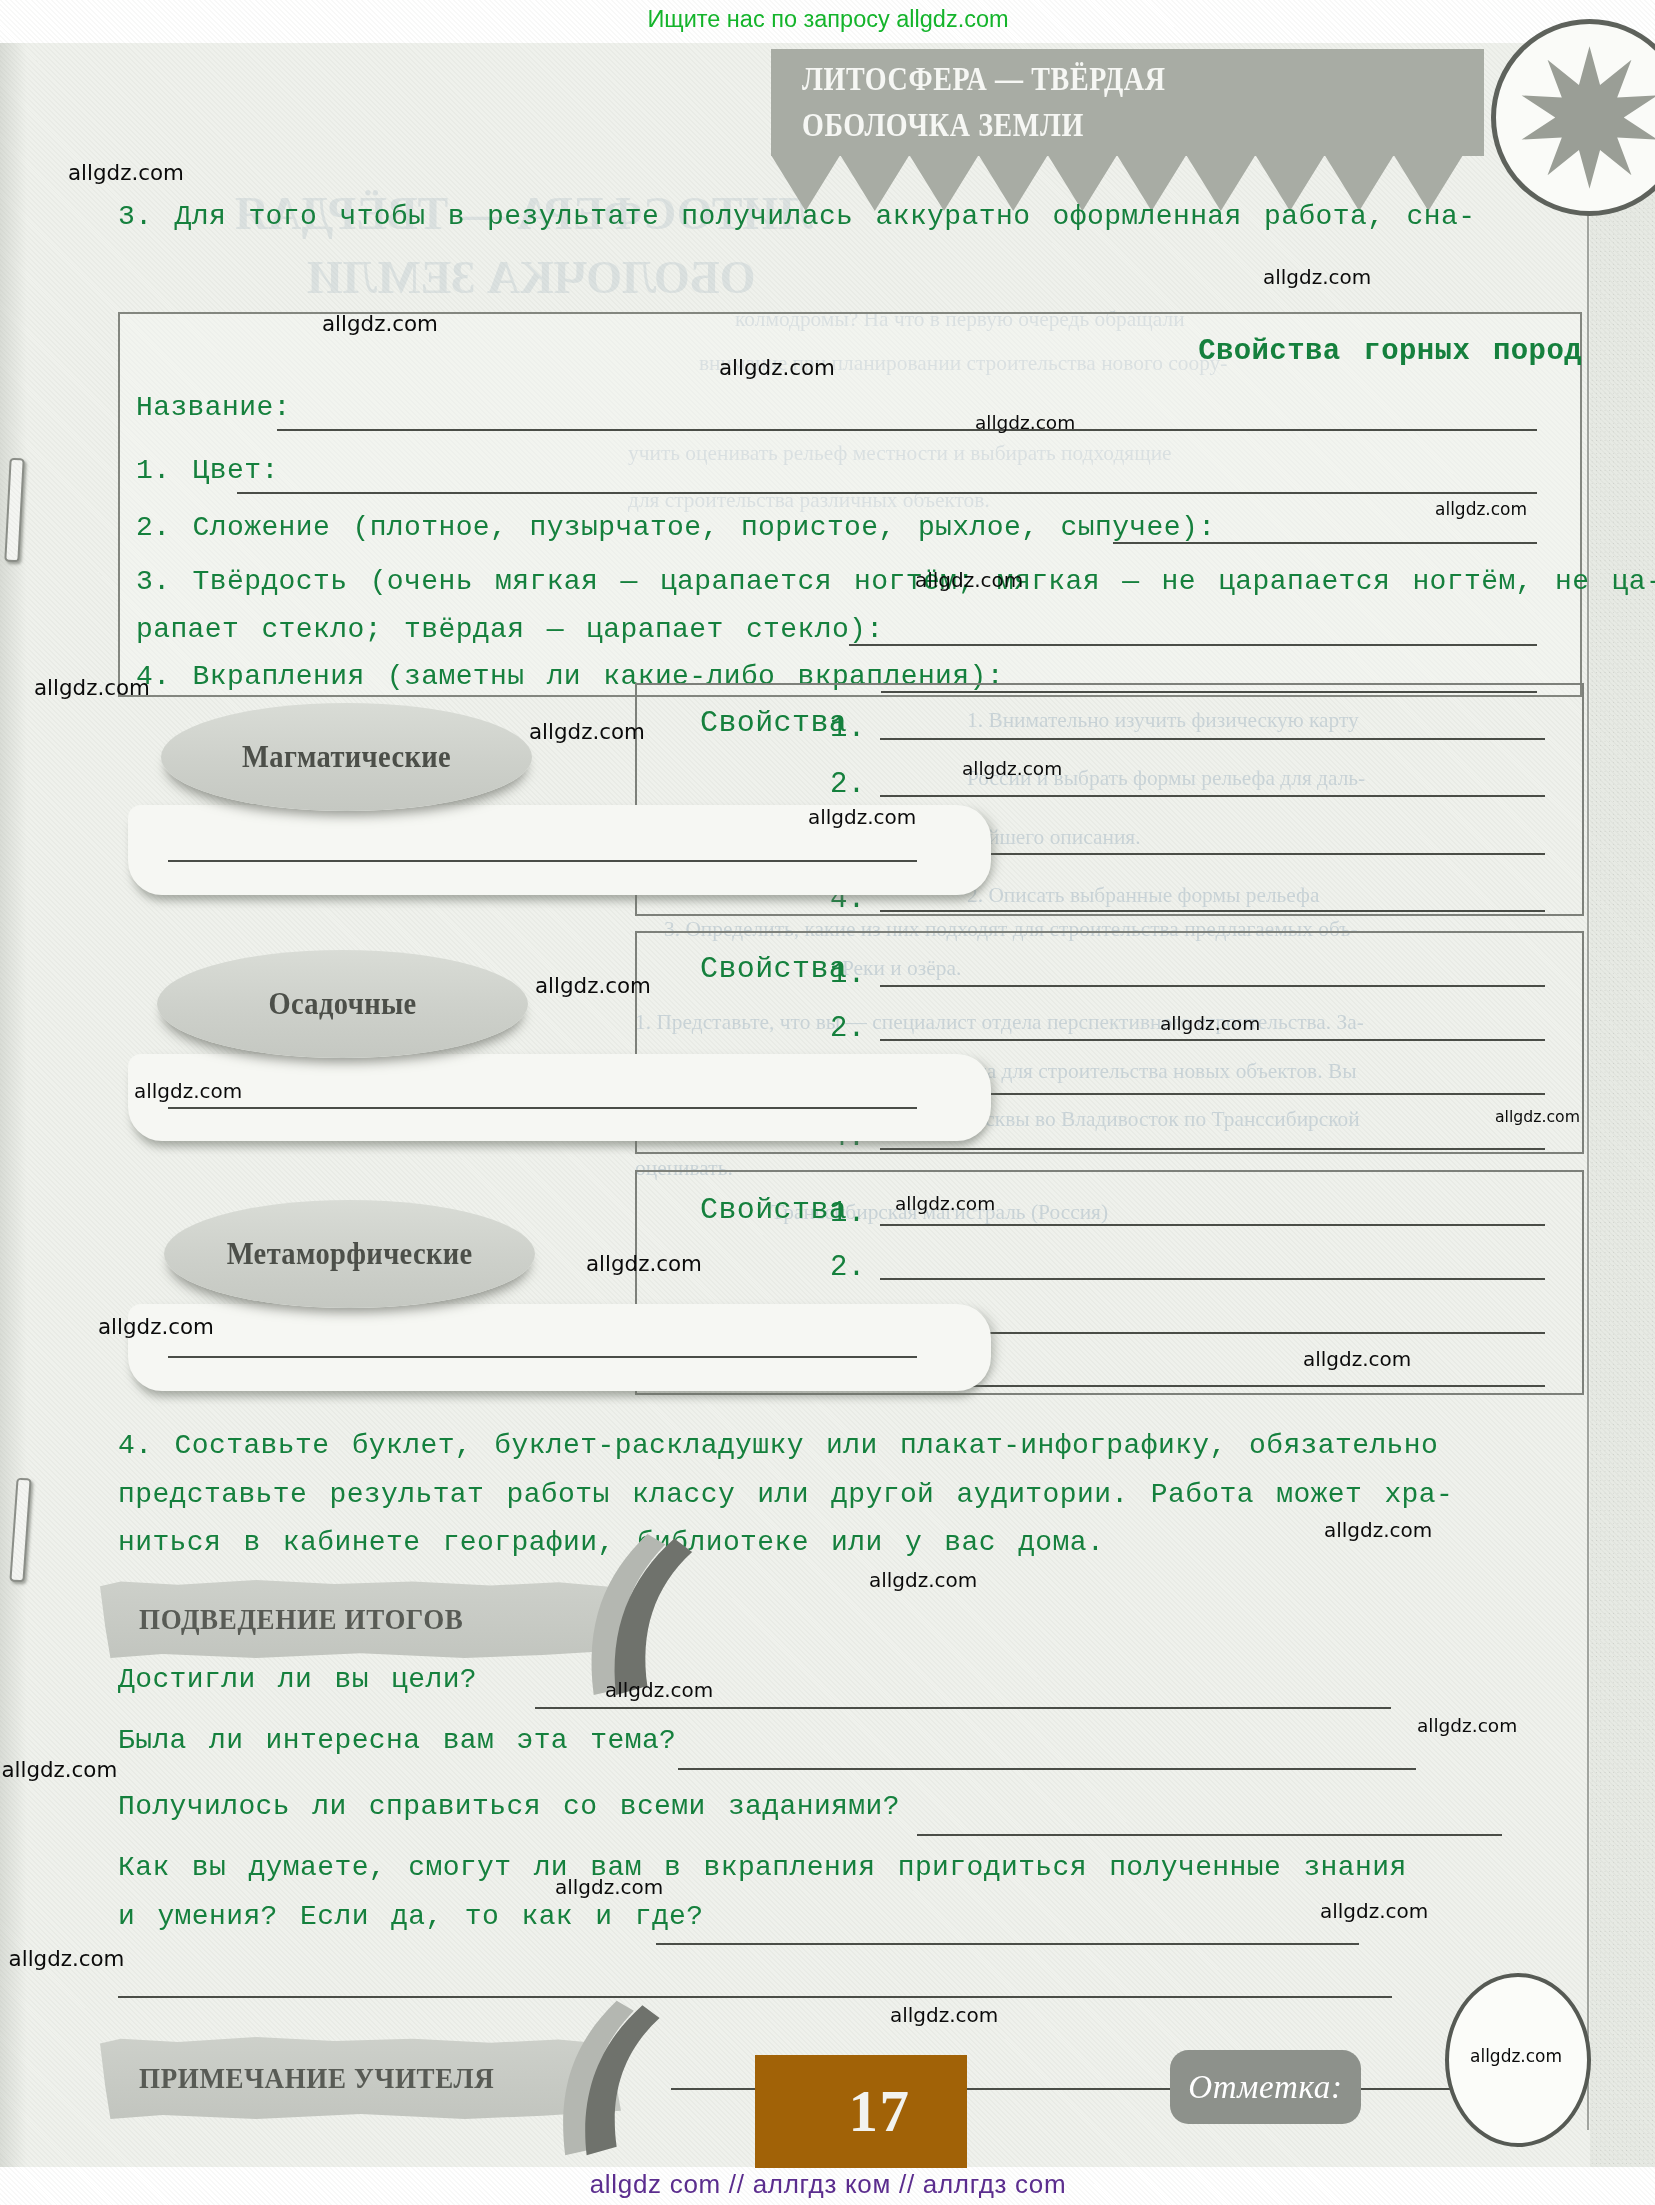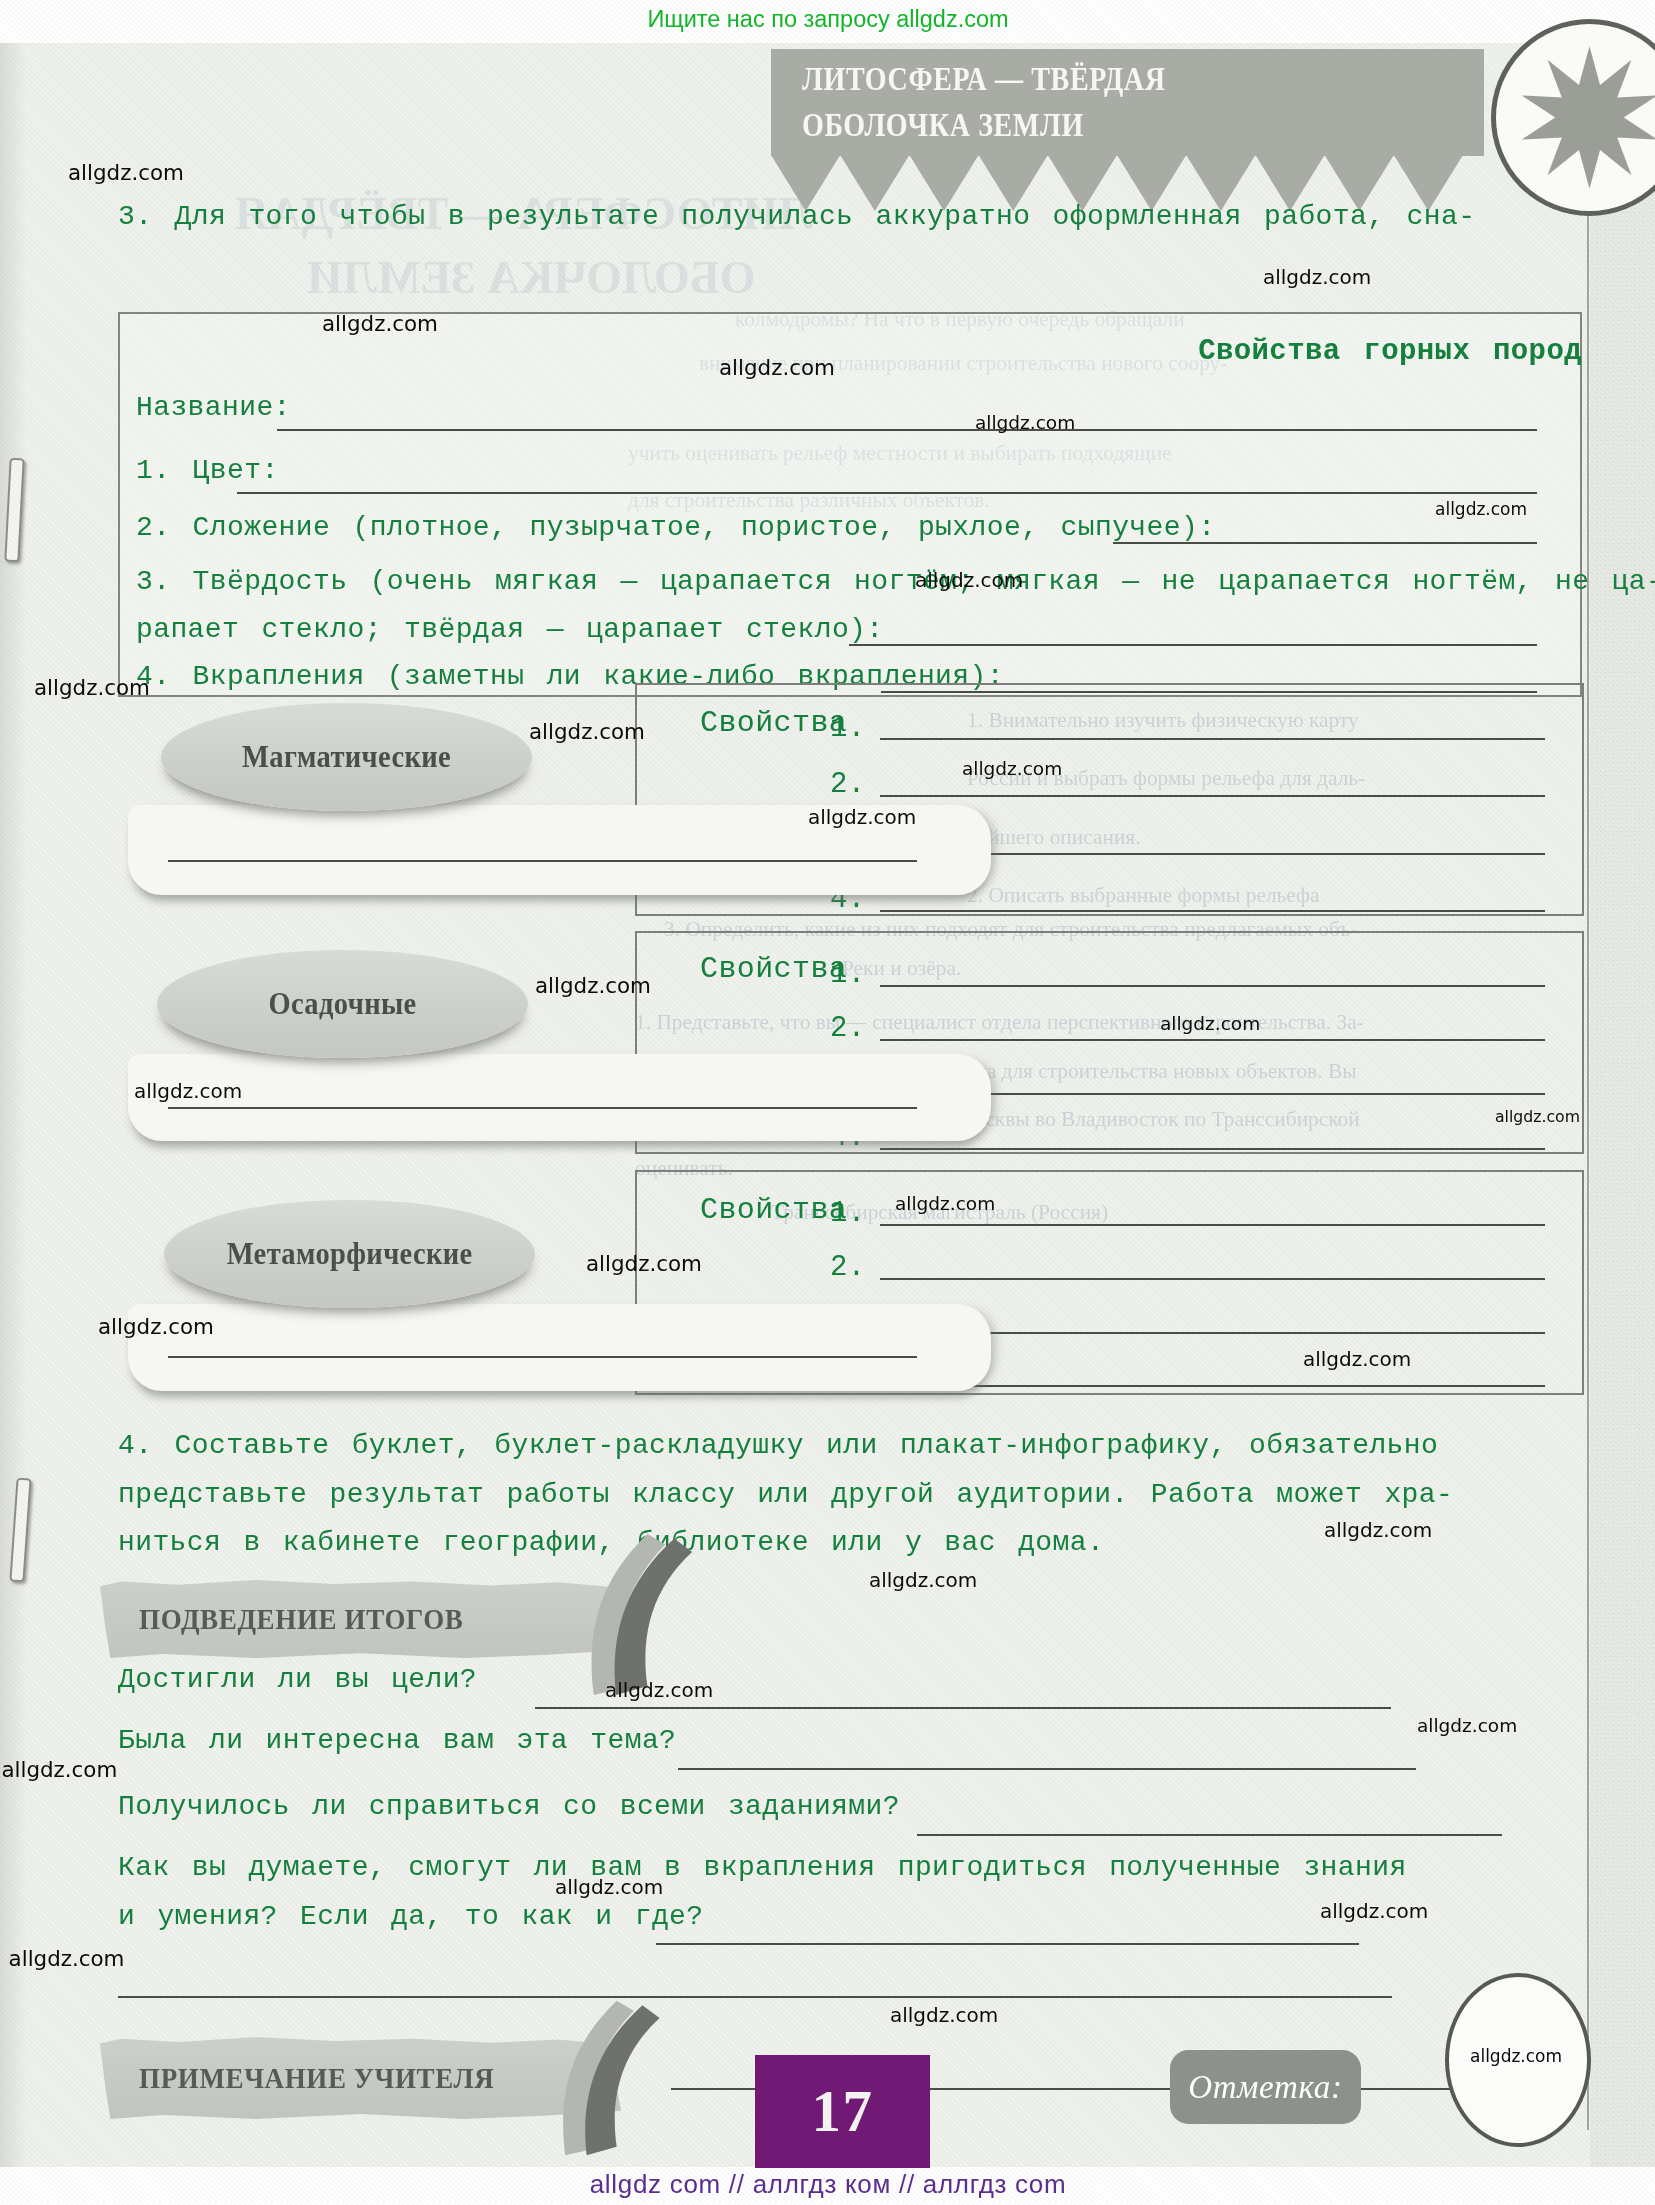--- a/index.html
+++ b/index.html
@@ -36,21 +36,21 @@
   .prow .pnum{font-size:29px;position:relative;top:4.3px;margin-right:14.3px;}
   .prow .pline{flex:1;border-bottom:2.1px solid #4a4d47;}
   
   .band{background:linear-gradient(180deg,#cdd0ca,#c2c5bf);
      clip-path:polygon(0 8%,4% 2%,15% 6%,30% 0,45% 5%,60% 2%,75% 7%,88% 3%,100% 10%,99% 55%,100% 90%,
                        85% 96%,70% 100%,50% 94%,30% 100%,12% 95%,2% 100%,1% 60%);}
   .band span{position:absolute;left:39px;top:50%;transform:translateY(-50%) scaleX(.9);transform-origin:left center;
      font-weight:bold;font-size:30px;color:#585b55;letter-spacing:0.7px;white-space:nowrap;}
   .badge{background:#8d918b;border-radius:18.5px;display:flex;align-items:center;justify-content:center;}
   .badge span{color:#ffffff;font-weight:normal;font-style:italic;font-size:33px;letter-spacing:0.7px;}
-  .pagenum{background:#701a75;display:flex;align-items:center;justify-content:center;}
+  .pagenum{background:#a16207;display:flex;align-items:center;justify-content:center;padding-left:37px;}
   .pagenum span{color:#f2f3f0;font-weight:bold;font-size:59px;letter-spacing:1.4px;}
   .promo-top{color:#14b42b;font-size:23.5px;}
   .promo-bottom{color:#5b2d8e;font-size:26px;letter-spacing:0.7px;}
   .wm{position:absolute;z-index:50;color:#0a0a0a;font-family:"DejaVu Sans","Liberation Sans",sans-serif;white-space:nowrap;}
   .ghost{position:absolute;z-index:1;color:#8fa6b8;opacity:.38;font-family:"Liberation Serif",serif;white-space:nowrap;}
   .ghost-big{opacity:.13;font-weight:bold;color:#5f7d96;transform:scaleX(-1);}
   .edge-left{background:linear-gradient(90deg,#d9dcd6,rgba(217,220,214,0));}
   .edge-right{background:#e7eae4;
      background-image:radial-gradient(rgba(130,134,126,.25) 0.7px,transparent 0.7px);background-size:4.3px 4.3px;}
   .staple{background:#f4f5f2;border:2.1px solid #8b8e88;border-radius:4.3px;box-shadow:2.1px 2.1px 2.9px rgba(90,94,86,.5);}

